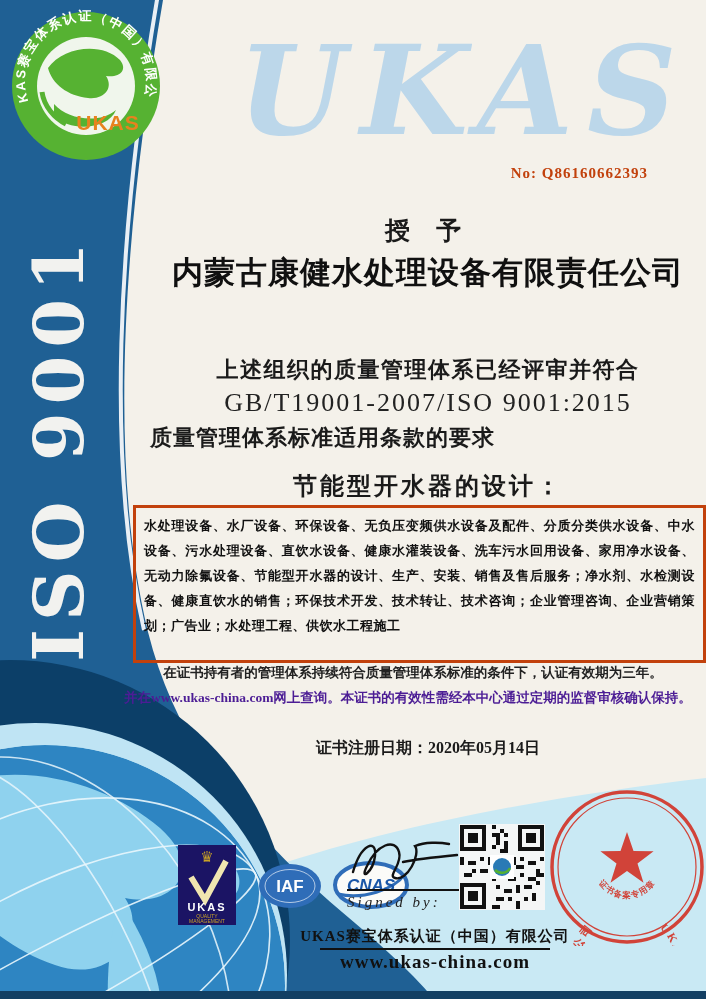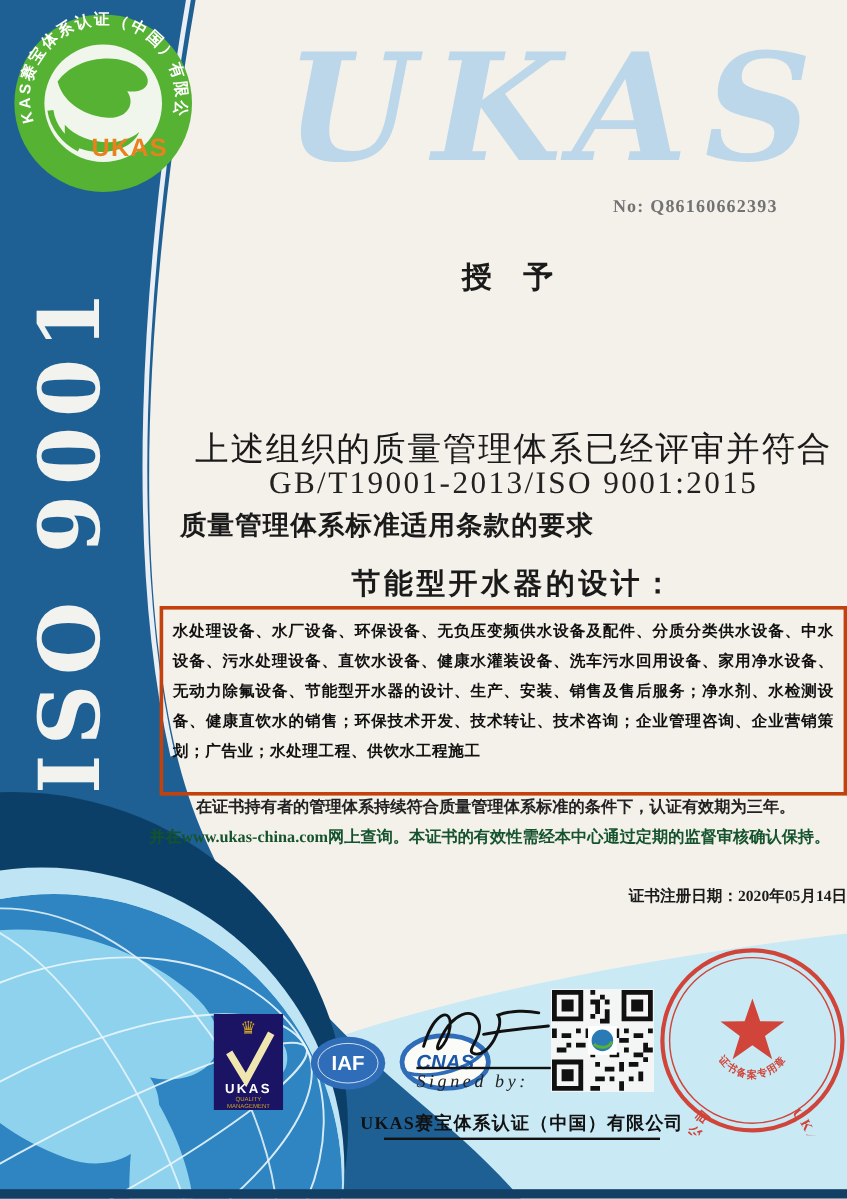--- a/index.html
+++ b/index.html
@@ -20,48 +20,48 @@
     transform:translate(-50%,-50%) rotate(-90deg);
     font-family:"DejaVu Serif",serif;font-weight:bold;font-size:70px;
     letter-spacing:8px;color:#f2f2ef;white-space:nowrap;
   }
   .title{
     left:150px;top:80px;width:556px;z-index:2;text-align:center;
     font-size:42px;font-weight:bold;letter-spacing:8px;color:#141414;
   }
   .cert-no{
     right:58px;top:165px;z-index:2;font-size:15px;font-weight:bold;
-    letter-spacing:1px;color:#737373;
+    letter-spacing:1px;color:#c2410c;
   }
   .award-label{left:150px;top:214px;width:556px;text-align:center;z-index:2;
     font-size:25px;font-weight:bold;letter-spacing:10px;}
   .company{left:150px;top:252px;width:556px;text-align:center;z-index:2;
     font-size:31px;font-weight:600;letter-spacing:1px;color:#101010;}
   .address{left:150px;top:306px;width:556px;text-align:center;z-index:2;
     font-size:15px;color:#2a2a2a;letter-spacing:0.5px;}
   .stmt1{left:150px;top:355px;width:556px;text-align:center;z-index:2;
-    font-size:28px;font-weight:400;letter-spacing:1.5px;}
+    font-size:22px;font-weight:700;letter-spacing:1.5px;}
   .standard{left:150px;top:388px;width:556px;text-align:center;z-index:2;
     font-size:26px;letter-spacing:2px;color:#222;}
   .stmt2{left:150px;top:423px;width:556px;text-align:left;z-index:2;
     font-size:22px;font-weight:600;letter-spacing:1px;}
   .scope-heading{left:150px;top:470px;width:556px;text-align:center;z-index:2;
     font-size:24px;font-weight:bold;letter-spacing:3px;}
   .scope-box{
     left:133px;top:505px;width:551px;height:142px;z-index:2;
     border:3px solid #c2410c;padding:5px 8px;background:transparent;
     font-size:13px;font-weight:bold;line-height:25px;letter-spacing:0.5px;
     text-align:justify;color:#111;
   }
   .note1{left:120px;top:664px;width:586px;text-align:center;z-index:2;
     font-size:13.5px;font-weight:bold;color:#222;}
   .note2{left:110px;top:689px;width:596px;text-align:center;z-index:2;
-    font-size:13.5px;font-weight:bold;color:#14532d;}
+    font-size:13.5px;font-weight:bold;color:#4c1d95;}
   .dates{left:150px;top:738px;width:556px;z-index:2;display:flex;
-    justify-content:flex-end;gap:58px;font-size:13px;font-weight:bold;}
+    justify-content:center;gap:58px;font-size:16px;font-weight:bold;}
   .badge{z-index:3;}
   .sig-line{left:347px;top:889px;width:112px;border-top:2px solid #111;z-index:3;}
   .signed-by{left:347px;top:894px;z-index:3;font-size:15px;letter-spacing:3px;color:#222;font-style:italic;}
   .footer-org{left:290px;top:927px;width:290px;text-align:center;z-index:3;
     font-size:15px;font-weight:bold;letter-spacing:1px;color:#111;}
   .footer-line{left:320px;top:948px;width:230px;border-top:2px solid #111;z-index:3;}
   .footer-url{left:290px;top:951px;width:290px;text-align:center;z-index:3;
     font-size:19px;font-weight:bold;letter-spacing:1px;color:#111;}
   .logo-top{left:8px;top:8px;z-index:3;}
   .qr{left:459px;top:824px;z-index:3;}
@@ -115,22 +115,23 @@
         <path id="logoRing" d="M21,95 A61,61 0 1 1 135,95"></path>
       </defs>
     <text font-size="13" font-weight="bold" fill="#ffffff" letter-spacing="2" font-family="Liberation Sans, sans-serif">
       <textPath href="#logoRing" startOffset="50%" text-anchor="middle">UKAS赛宝体系认证（中国）有限公司</textPath>
     </text>
     <text x="100" y="122" text-anchor="middle" font-size="21" font-weight="bold" fill="#e8821e" font-family="Liberation Sans, sans-serif" letter-spacing="1">UKAS</text>
   </svg>
 
   <div class="abs cert-no">No: Q86160662393</div>
   <div class="abs award-label">授 予</div>
+  <div class="abs company">内蒙古康健水处理设备有限责任公司</div>
   <div class="abs stmt1">上述组织的质量管理体系已经评审并符合</div>
-  <div class="abs standard">GB/T19001-2013/ISO 9001:2015</div>
+  <div class="abs standard">GB/T19001-2007/ISO 9001:2015</div>
   <div class="abs stmt2">质量管理体系标准适用条款的要求</div>
   <div class="abs scope-heading">节能型开水器的设计：</div>
   <div class="abs scope-box">水处理设备、水厂设备、环保设备、无负压变频供水设备及配件、分质分类供水设备、中水设备、污水处理设备、直饮水设备、健康水灌装设备、洗车污水回用设备、家用净水设备、无动力除氟设备、节能型开水器的设计、生产、安装、销售及售后服务；净水剂、水检测设备、健康直饮水的销售；环保技术开发、技术转让、技术咨询；企业管理咨询、企业营销策划；广告业；水处理工程、供饮水工程施工</div>
   <div class="abs note1">在证书持有者的管理体系持续符合质量管理体系标准的条件下，认证有效期为三年。</div>
   <div class="abs note2">并在www.ukas-china.com网上查询。本证书的有效性需经本中心通过定期的监督审核确认保持。</div>
 
   <div class="abs dates">
     <span>证书注册日期：2020年05月14日</span>
   </div>
 
@@ -193,14 +194,15 @@
       <textPath href="#sealArcCn" startOffset="50%" text-anchor="middle">UKAS赛宝体系认证（中国）有限公司</textPath>
     </text>
     <polygon points="79,44 85.5,63.1 105.6,63.3 89.5,75.4 95.5,94.7 79,83 62.5,94.7 68.5,75.4 52.4,63.3 72.5,63.1" fill="#d23b2f"></polygon>
     <text font-size="8.5" font-weight="bold" fill="#d23b2f" letter-spacing="1">
       <textPath href="#sealArcInner" startOffset="50%" text-anchor="middle">证书备案专用章</textPath>
     </text>
   </svg>
 
   <div class="abs footer-org">UKAS赛宝体系认证（中国）有限公司</div>
   <div class="abs footer-line"></div>
+  <div class="abs footer-url">www.ukas-china.com</div>
 
 </div>
 
 </body></html>

